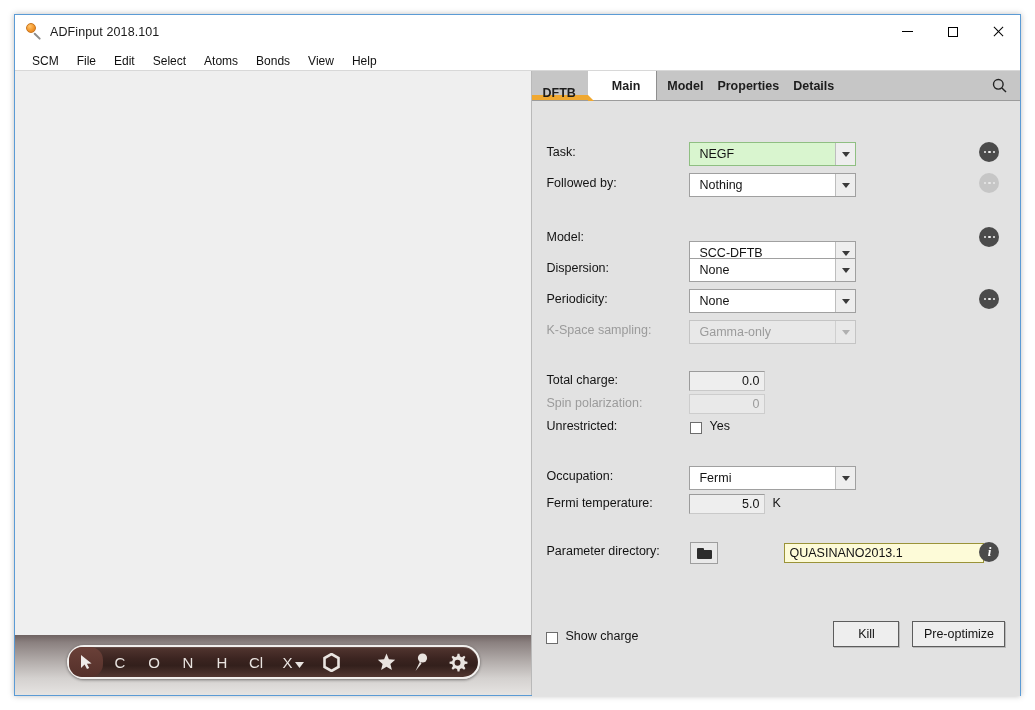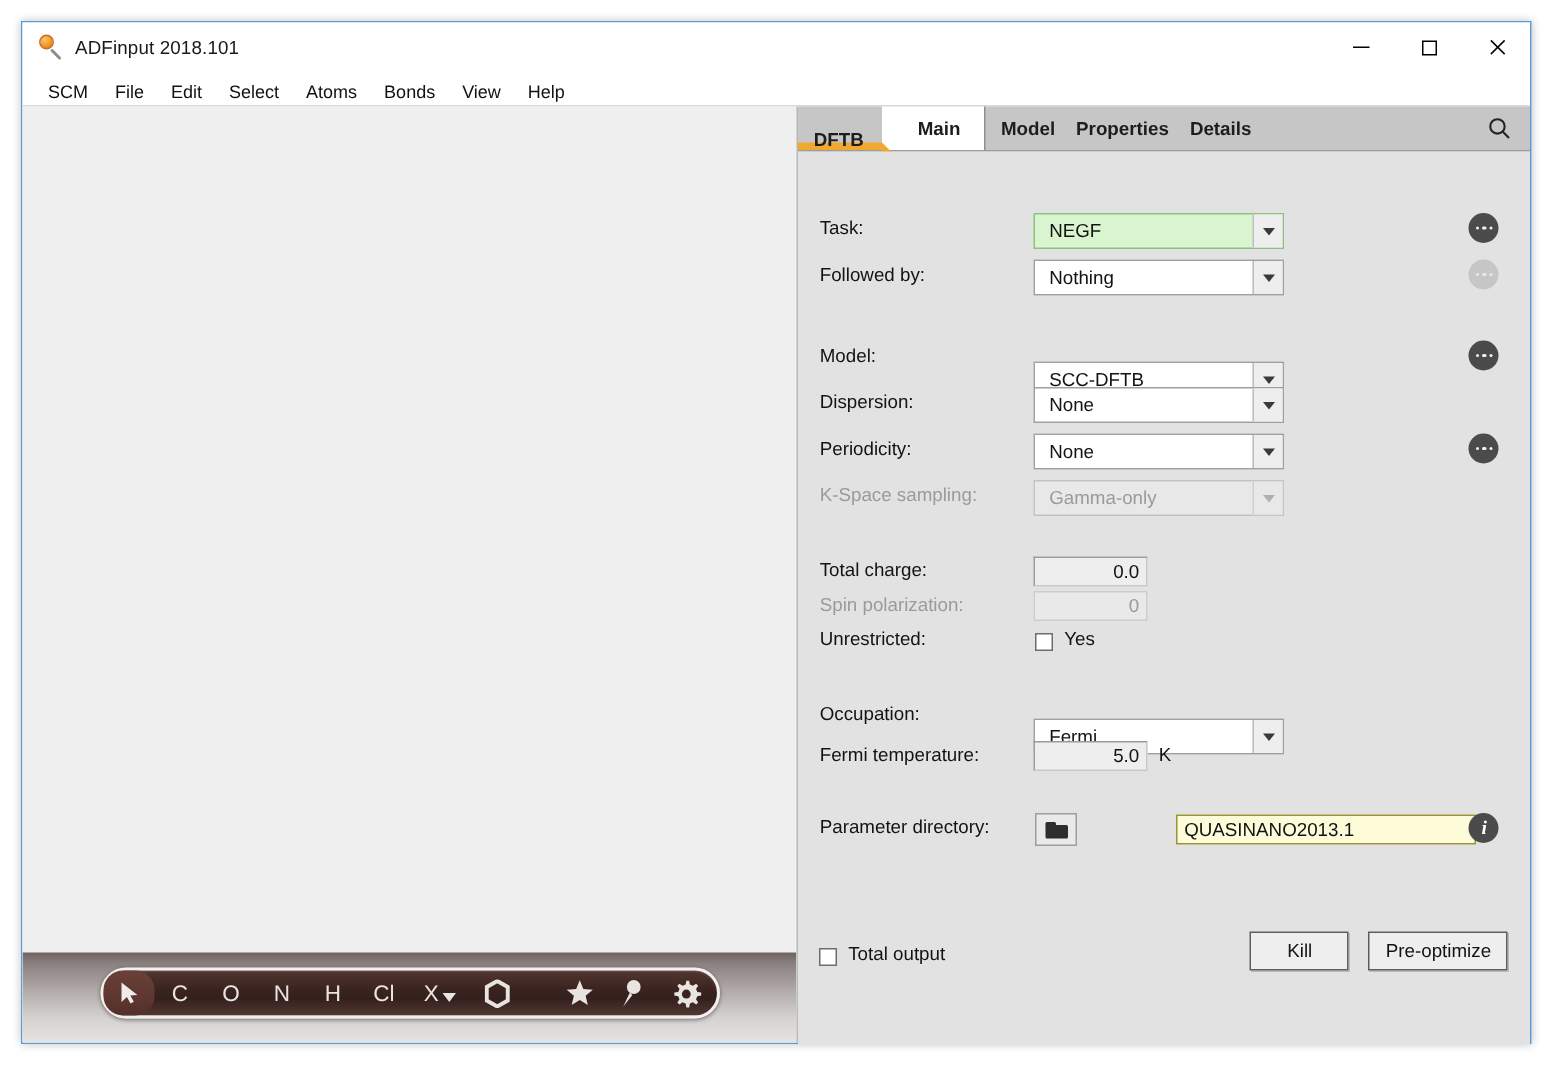--- a/index.html
+++ b/index.html
@@ -624,21 +624,21 @@
           <div class="num" style="top:270px">0.0</div>
 
           <div class="lbl disabled" style="top:295px">Spin polarization:</div>
           <div class="num disabled" style="top:293px">0</div>
 
           <div class="lbl" style="top:318px">Unrestricted:</div>
           <div class="cbox" style="top:321px; left:158px"></div>
           <div class="cbox-lbl" style="top:318px; left:177px">Yes</div>
 
           <div class="lbl" style="top:368px">Occupation:</div>
-          <div class="combo" style="top:378px">
+          <div class="combo" style="top:365px">
             <div class="ctext">Fermi</div>
             <div class="carrow">
                 <i></i>
               </div>
           </div>
 
           <div class="lbl" style="top:395px">Fermi temperature:</div>
           <div class="num" style="top:393px">5.0</div>
           <div class="unit" style="top:395px">K</div>
 
@@ -646,21 +646,21 @@
           <div class="folder-btn" style="top:441px; left:158px">
             <div class="folder-ico">
                 <div class="tab"></div>
                 <div class="back"></div>
               </div>
           </div>
           <div class="txt" style="top:442px; left:208px; width:200px">QUASINANO2013.1</div>
           <div class="info" style="top:441px; left:447px">i</div>
 
           <div class="cbox" style="top:531px; left:14px"></div>
-          <div class="cbox-lbl" style="top:528px; left:33px">Total output</div>
+          <div class="cbox-lbl" style="top:528px; left:33px">Show charge</div>
           <div class="pbtn" style="top:520px; left:301px; width:66px">Kill</div>
           <div class="pbtn" style="top:520px; left:380px; width:93px">Pre-optimize</div>
 
         </div>
       </div>
     </div>
   </div>
 </div>
 
 </body></html>

